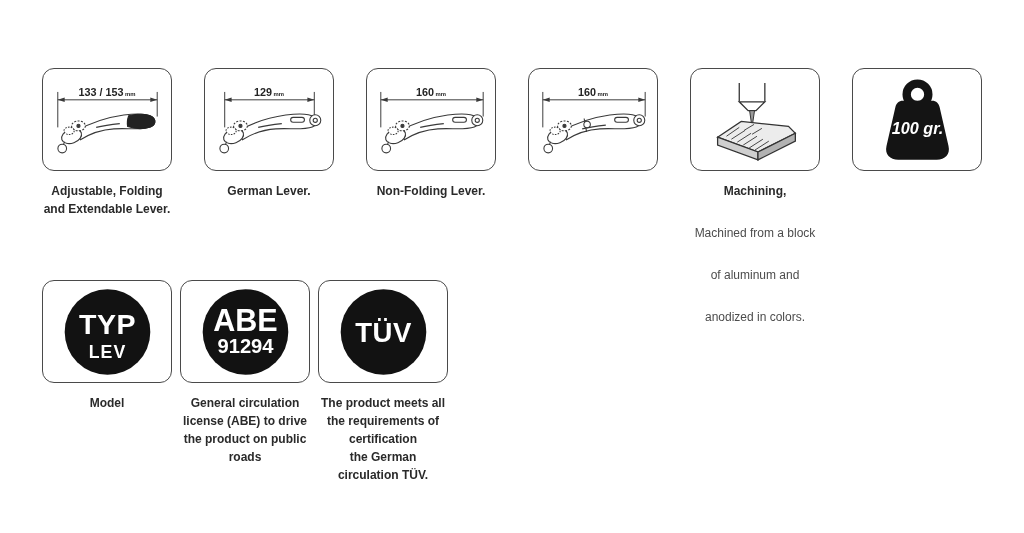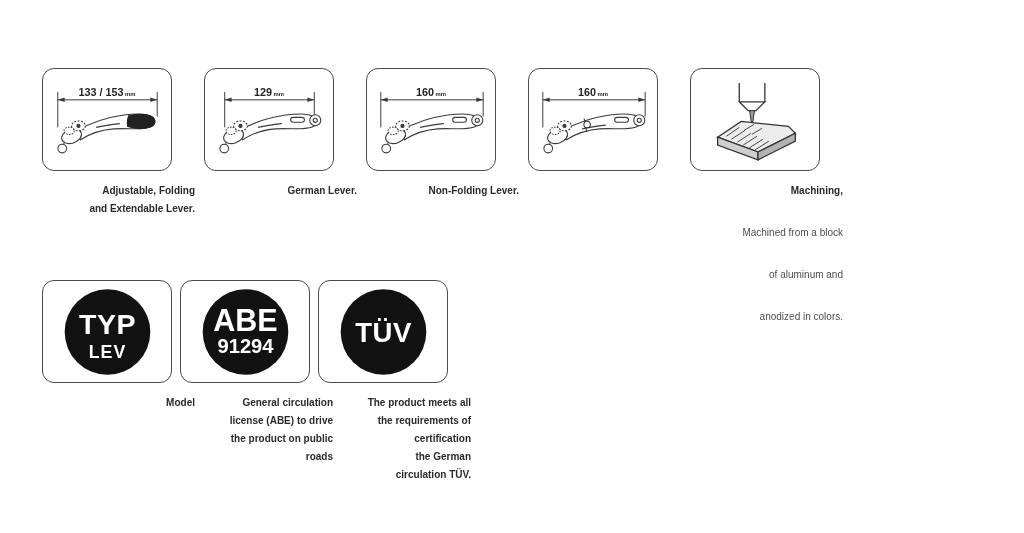--- a/index.html
+++ b/index.html
@@ -11,22 +11,22 @@
   .row1{top:68px;}
   .row2{top:280px;gap:8px;}
   .cell{width:130px;display:flex;flex-direction:column;align-items:center;flex:0 0 130px;}
   .tile{
     width:130px;height:103px;box-sizing:border-box;background:#ffffff;
     border:1.5px solid #4a4a4a;border-radius:12px;
     display:flex;align-items:center;justify-content:center;
   }
   .art{width:125px;height:98px;display:block;}
   .caption{
-    margin-top:11px;width:176px;text-align:right;
-    font-size:10px;line-height:18px;font-weight:bold;color:#2a2a2a;
+    margin-top:11px;width:176px;text-align:center;
+    font-size:12px;line-height:18px;font-weight:bold;color:#2a2a2a;
   }
   .caption span{display:block;}
   .caption .sub{font-weight:normal;color:#4c4c4c;margin-top:24px;}
   svg text{font-family:"Liberation Sans",sans-serif;}
   .ln{stroke:#3a3a3a;stroke-width:1;fill:none;}
   .arr{fill:#3a3a3a;stroke:none;}
   .dim{font-size:11px;font-weight:bold;fill:#242424;}
   .unit{font-size:6px;font-weight:bold;}
   .lv > *{stroke:#3a3a3a;stroke-width:1.1;fill:#ffffff;}
   .dash{stroke-dasharray:2 1.4;}
@@ -191,20 +191,27 @@
     </div>
     <div class="caption">
       <span>Machining,</span>
       <span class="sub">Machined from a block</span>
       <span class="sub">of aluminum and</span>
       <span class="sub">anodized in colors.</span>
     </div>
   </div>
 
   <div class="cell">
+    <div class="tile">
+      <svg class="art" viewBox="0 0 127 99">
+        <circle cx="63.5" cy="23.5" r="11" fill="none" stroke="#141414" stroke-width="8.5"></circle>
+        <path fill="#141414" d="M48.5,30 L78.5,30 C82.5,30 85,32.5 86,36.5 L95,76 C97,84.5 91.5,90 83,90 L44,90 C35.5,90 30,84.5 32,76 L41,36.5 C42,32.5 44.5,30 48.5,30 Z"></path>
+        <text class="wt" x="63.5" y="64" text-anchor="middle">100 gr.</text>
+      </svg>
+    </div>
   </div>
 
 </div>
 
 <div class="row row2">
 
   <div class="cell">
     <div class="tile">
       <svg class="art" viewBox="0 0 127 99">
         <circle class="badge-circle" cx="63.5" cy="49.5" r="43.5"></circle>

